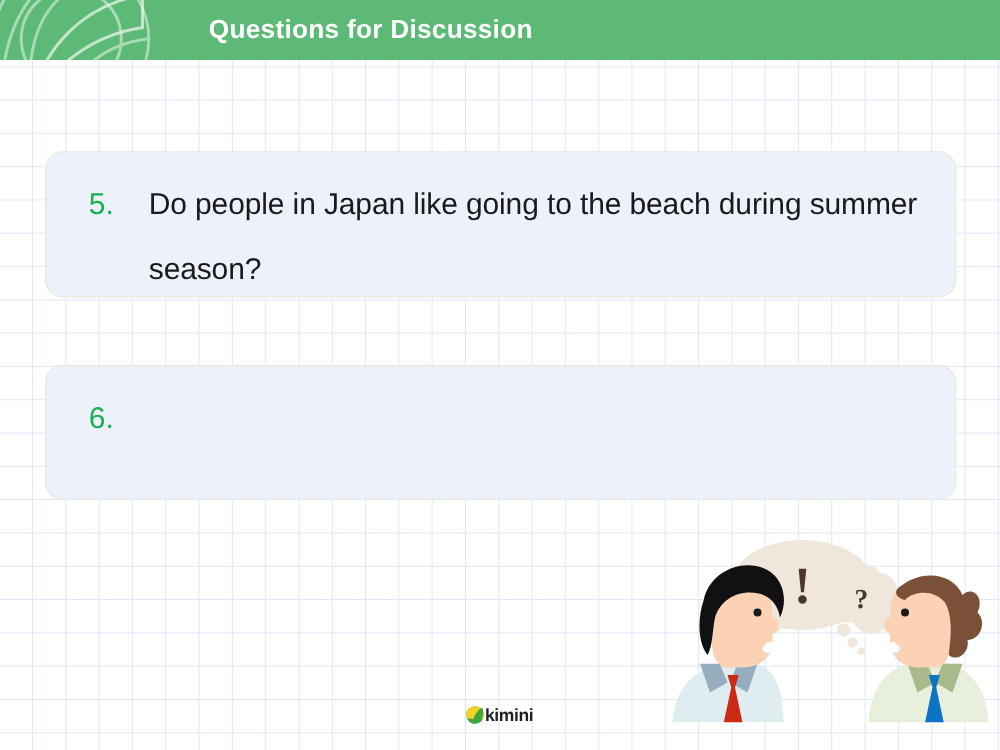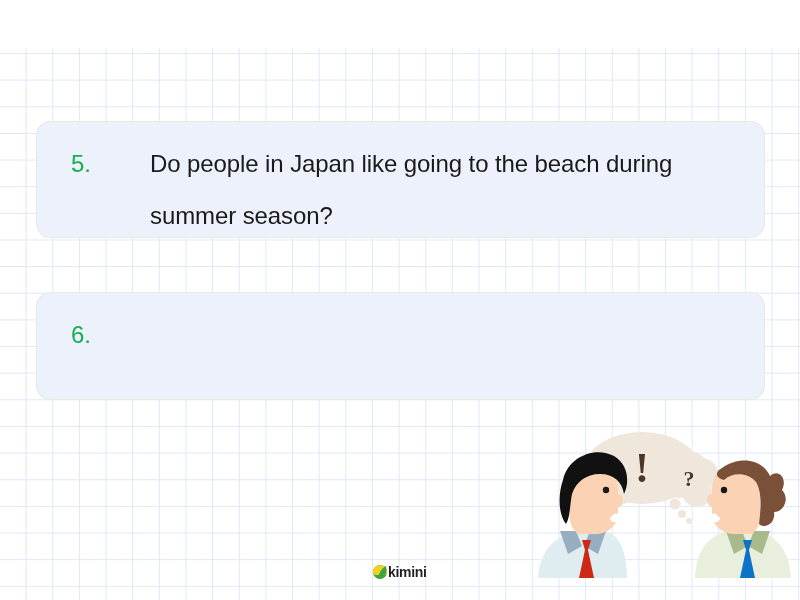--- a/index.html
+++ b/index.html
@@ -96,21 +96,20 @@
     width: 48px;
     flex: 0 0 48px;
     font-weight: normal;
   }
   .qtext {
     color: #1a1a1a;
     font-size: 24px;
     line-height: 52px;
     font-weight: normal;
     letter-spacing: -0.1px;
-    margin-left: 31px;
   }
 
   
   .characters {
     position: absolute;
     left: 530px;
     top: 428px;
     width: 270px;
     height: 150px;
   }
@@ -137,20 +136,35 @@
     margin-left: 0px;
   }
 </style>
 </head>
 <body>
 
 <div class="slide">
 
   <div class="grid-bg"></div>
 
+  <div class="header">
+    <svg class="header-watermark" viewBox="0 0 150 150">
+      <g fill="none" stroke="#ffffff" stroke-width="2.4" opacity="0.55">
+        <circle cx="75" cy="75" r="62"></circle>
+        <circle cx="75" cy="75" r="40"></circle>
+        <path d="M75 13 C 40 35, 22 68, 20 110"></path>
+        <path d="M137 75 C 110 78, 86 92, 70 120"></path>
+        <path d="M75 35 C 55 48, 44 70, 42 100"></path>
+      </g>
+      <g fill="none" stroke="#ffffff" stroke-width="2.4" opacity="0.75">
+        <path d="M40 132 C 60 96, 92 72, 132 66 L 132 40 C 86 48, 52 80, 40 132 Z"></path>
+      </g>
+    </svg>
+    <div class="header-title">Questions for Discussion</div>
+  </div>
 
   <div class="qcard" id="qcard-0">
     <div class="qrow">
       <span class="qnum">5.</span>
       <span class="qtext">Do people in Japan like going to the beach during summer season?</span>
     </div>
   </div>
 
   <div class="qcard" id="qcard-1">
     <div class="qrow">

